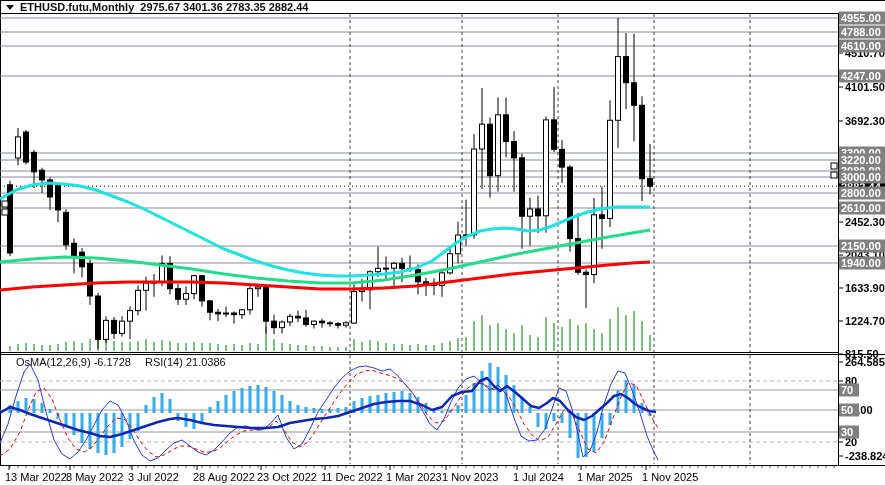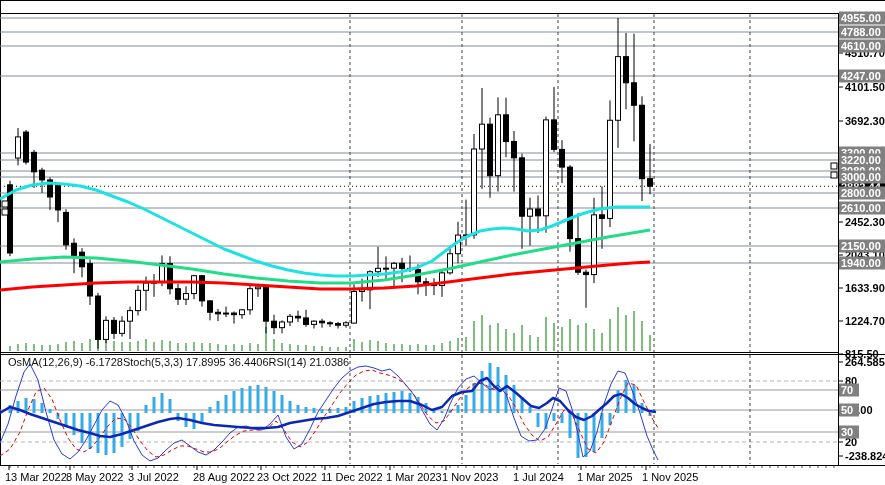--- a/index.html
+++ b/index.html
@@ -3,21 +3,21 @@
 <meta charset="utf-8">
 <style>
   html,body{margin:0;padding:0;background:#fff;}
   .win{position:relative;width:885px;height:485px;background:#fff;overflow:hidden;
        font-family:"Liberation Sans",sans-serif;}
   .titlebar{position:absolute;left:0;top:0;width:885px;height:13px;display:flex;
             align-items:center;gap:6px;padding-left:6px;box-sizing:border-box;}
   .tri{width:0;height:0;border-left:4px solid transparent;border-right:4px solid transparent;
        border-top:5px solid #111;margin-top:1px;}
   .tt{font-size:11px;font-weight:bold;color:#111;white-space:pre;line-height:12px;}
-  .indrow{position:absolute;left:8px;top:356px;height:13px;display:flex;z-index:3;}
+  .indrow{position:absolute;left:16px;top:356px;height:13px;display:flex;gap:14px;z-index:3;}
   .indrow span{font-size:11px;color:#111;white-space:pre;line-height:12px;}
   svg{position:absolute;left:0;top:0;}
   svg text{font-family:"Liberation Sans",sans-serif;}
 </style>
 </head>
 <body>
 
 <div class="win">
   <svg id="cv" width="885" height="485" viewBox="0 0 885 485">
       <line x1="0" y1="0.5" x2="885" y2="0.5" stroke="#000"></line>
@@ -568,19 +568,23 @@
       <line x1="446" y1="466" x2="446" y2="470" stroke="#000"></line>
       <text x="442" y="481" fill="#000" font-size="11px">1 Nov 2023</text>
       <line x1="517" y1="466" x2="517" y2="470" stroke="#000"></line>
       <text x="513" y="481" fill="#000" font-size="11px">1 Jul 2024</text>
       <line x1="581" y1="466" x2="581" y2="470" stroke="#000"></line>
       <text x="577" y="481" fill="#000" font-size="11px">1 Mar 2025</text>
       <line x1="646" y1="466" x2="646" y2="470" stroke="#000"></line>
       <text x="642" y="481" fill="#000" font-size="11px">1 Nov 2025</text>
     </svg>
 
+  <div class="titlebar">
+    <div class="tri"></div>
+    <span class="tt">ETHUSD.futu,Monthly</span>
+    <span class="tt">2975.67 3401.36 2783.35 2882.44</span>
+  </div>
 
   <div class="indrow">
     <span>OsMA(12,26,9) -6.1728</span>
-    <span>Stoch(5,3,3) 17.8995 36.4406</span>
     <span>RSI(14) 21.0386</span>
   </div>
 </div>
 
 </body></html>

